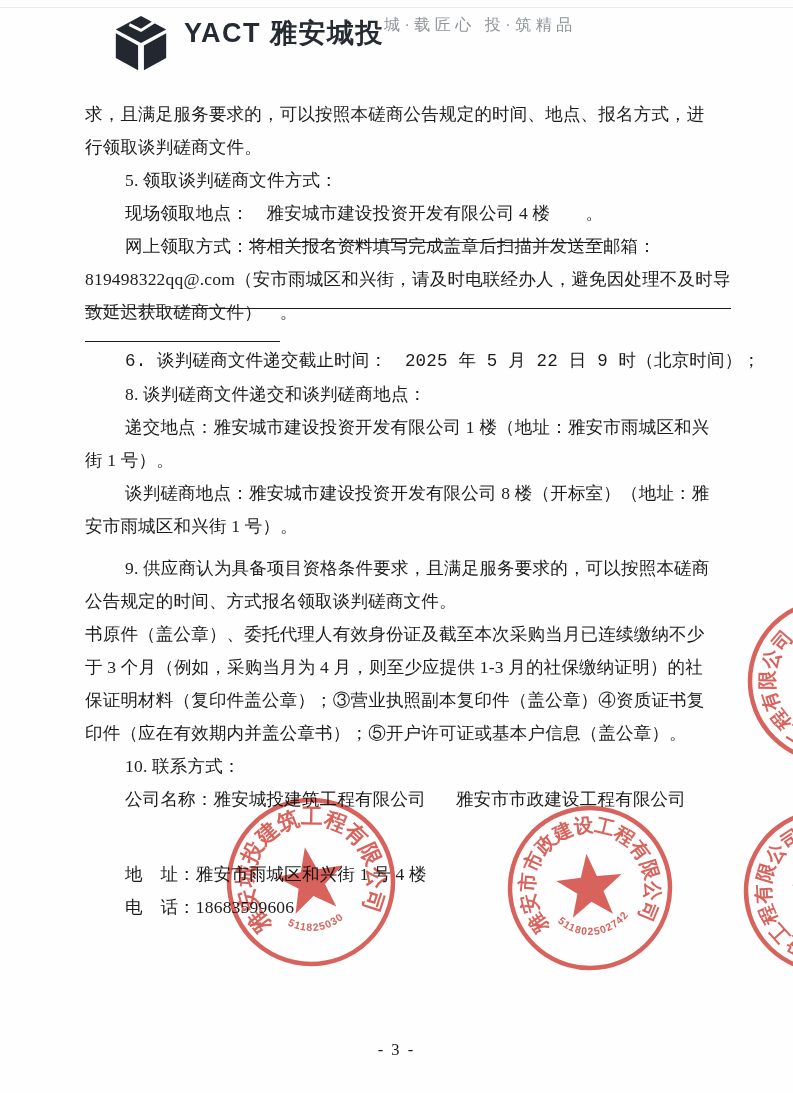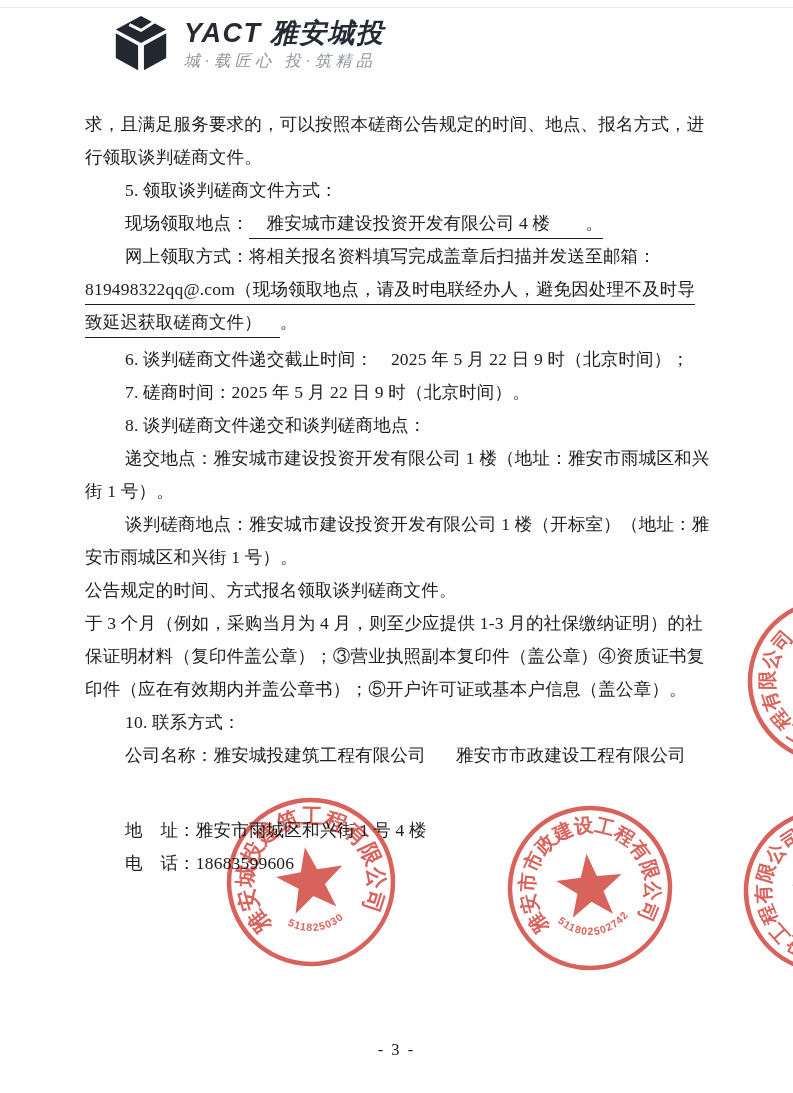--- a/index.html
+++ b/index.html
@@ -2,31 +2,31 @@
 <html><head>
 <meta charset="utf-8">
 <title>Scanned Document</title>
 <style>
   html,body{margin:0;padding:0;background:#ffffff;}
   .page{position:relative;width:793px;height:1093px;background:#fefefe;overflow:hidden;
         font-family:"Liberation Serif","DejaVu Serif",serif;}
   .scan-edge{position:absolute;top:7px;left:0;right:0;height:1px;background:#ececec;}
   
   .logo{position:absolute;left:110px;top:12px;display:flex;align-items:flex-start;gap:12px;}
-  .logo-text{display:flex;flex-direction:column;font-style:italic;}
+  .logo-text{display:flex;flex-direction:row;}
   .brand{font-family:"Liberation Sans",sans-serif;font-weight:bold;font-size:27px;
          color:#262b33;letter-spacing:1.5px;line-height:30px;margin-top:6px;}
   .tagline{font-family:"Liberation Sans",sans-serif;font-size:16px;color:#8e949c;
            letter-spacing:4.5px;margin-top:3px;}
   
-  .doc-body{position:absolute;left:85px;top:108px;width:645px;}
+  .doc-body{position:absolute;left:85px;top:98px;width:645px;}
   .line{white-space:pre;font-size:17.5px;line-height:33px;color:#1c1c1c;letter-spacing:0.2px;}
   .indent-1{padding-left:40px;}
   .indent-2{padding-left:57px;}
-  .u{border-bottom:1.4px solid #1c1c1c;padding-bottom:5px;}
+  .u{border-bottom:1.4px solid #1c1c1c;padding-bottom:19px;}
   
   .stamp{position:absolute;mix-blend-mode:multiply;opacity:.8;pointer-events:none;}
   
   .page-num{position:absolute;left:0;right:0;top:1040px;text-align:center;
             font-size:16.5px;color:#1c1c1c;letter-spacing:2px;}
 </style>
 </head>
 <body>
 
 <div class="page">
@@ -46,30 +46,31 @@
       <div class="tagline">城·载匠心  投·筑精品</div>
     </div>
   </div>
 
   <div class="doc-body">
       <div class="line"><span>求，且满足服务要求的，可以按照本磋商公告规定的时间、地点、报名方式，进</span></div>
       <div class="line"><span>行领取谈判磋商文件。</span></div>
       <div class="line indent-1"><span>5. 领取谈判磋商文件方式：</span></div>
       <div class="line indent-1"><span>现场领取地点：</span><span class="u">　雅安城市建设投资开发有限公司 4 楼　　。</span></div>
       <div class="line indent-1"><span>网上领取方式：将相关报名资料填写完成盖章后扫描并发送至邮箱：</span></div>
-      <div class="line"><span class="u">819498322qq@.com（现场领取地点，请及时电联经办人，避免因处理不及时导</span></div>
+      <div class="line"><span class="u">819498322qq@.com（安市雨城区和兴街，请及时电联经办人，避免因处理不及时导</span></div>
       <div class="line"><span class="u">致延迟获取磋商文件）　</span><span>。</span></div>
-      <div class="line indent-1" style="margin-top: 4px;"><span>6. 谈判磋商文件递交截止时间：　2025 年 5 月 22 日 9 时（北京时间）；</span></div>
-      <div class="line indent-1"><span>7. 磋商时间：2025 年 5 月 22 日 9 时（北京时间）。</span></div>
+      <div class="line indent-1" style="margin-top: 16px; font-family: Liberation Mono, monospace;"><span>6. 谈判磋商文件递交截止时间：　2025 年 5 月 22 日 9 时（北京时间）；</span></div>
       <div class="line indent-1"><span>8. 谈判磋商文件递交和谈判磋商地点：</span></div>
       <div class="line indent-1"><span>递交地点：雅安城市建设投资开发有限公司 1 楼（地址：雅安市雨城区和兴</span></div>
       <div class="line"><span>街 1 号）。</span></div>
-      <div class="line indent-1"><span>谈判磋商地点：雅安城市建设投资开发有限公司 1 楼（开标室）（地址：雅</span></div>
+      <div class="line indent-1"><span>谈判磋商地点：雅安城市建设投资开发有限公司 8 楼（开标室）（地址：雅</span></div>
       <div class="line"><span>安市雨城区和兴街 1 号）。</span></div>
+      <div class="line indent-1" style="margin-top: 9px;"><span>9. 供应商认为具备项目资格条件要求，且满足服务要求的，可以按照本磋商</span></div>
       <div class="line"><span>公告规定的时间、方式报名领取谈判磋商文件。</span></div>
+      <div class="line"><span>书原件（盖公章）、委托代理人有效身份证及截至本次采购当月已连续缴纳不少</span></div>
       <div class="line"><span>于 3 个月（例如，采购当月为 4 月，则至少应提供 1-3 月的社保缴纳证明）的社</span></div>
       <div class="line"><span>保证明材料（复印件盖公章）；③营业执照副本复印件（盖公章）④资质证书复</span></div>
       <div class="line"><span>印件（应在有效期内并盖公章书）；⑤开户许可证或基本户信息（盖公章）。</span></div>
       <div class="line indent-1"><span>10. 联系方式：</span></div>
       <div class="line indent-1"><span>公司名称：雅安城投建筑工程有限公司</span><span style="margin-left: 30px;">雅安市市政建设工程有限公司</span></div>
       <div class="line indent-1" style="margin-top: 42px;"><span>地　址：雅安市雨城区和兴街 1 号 4 楼</span></div>
       <div class="line indent-1"><span>电　话：18683599606</span></div>
     </div>
 
   <div>

